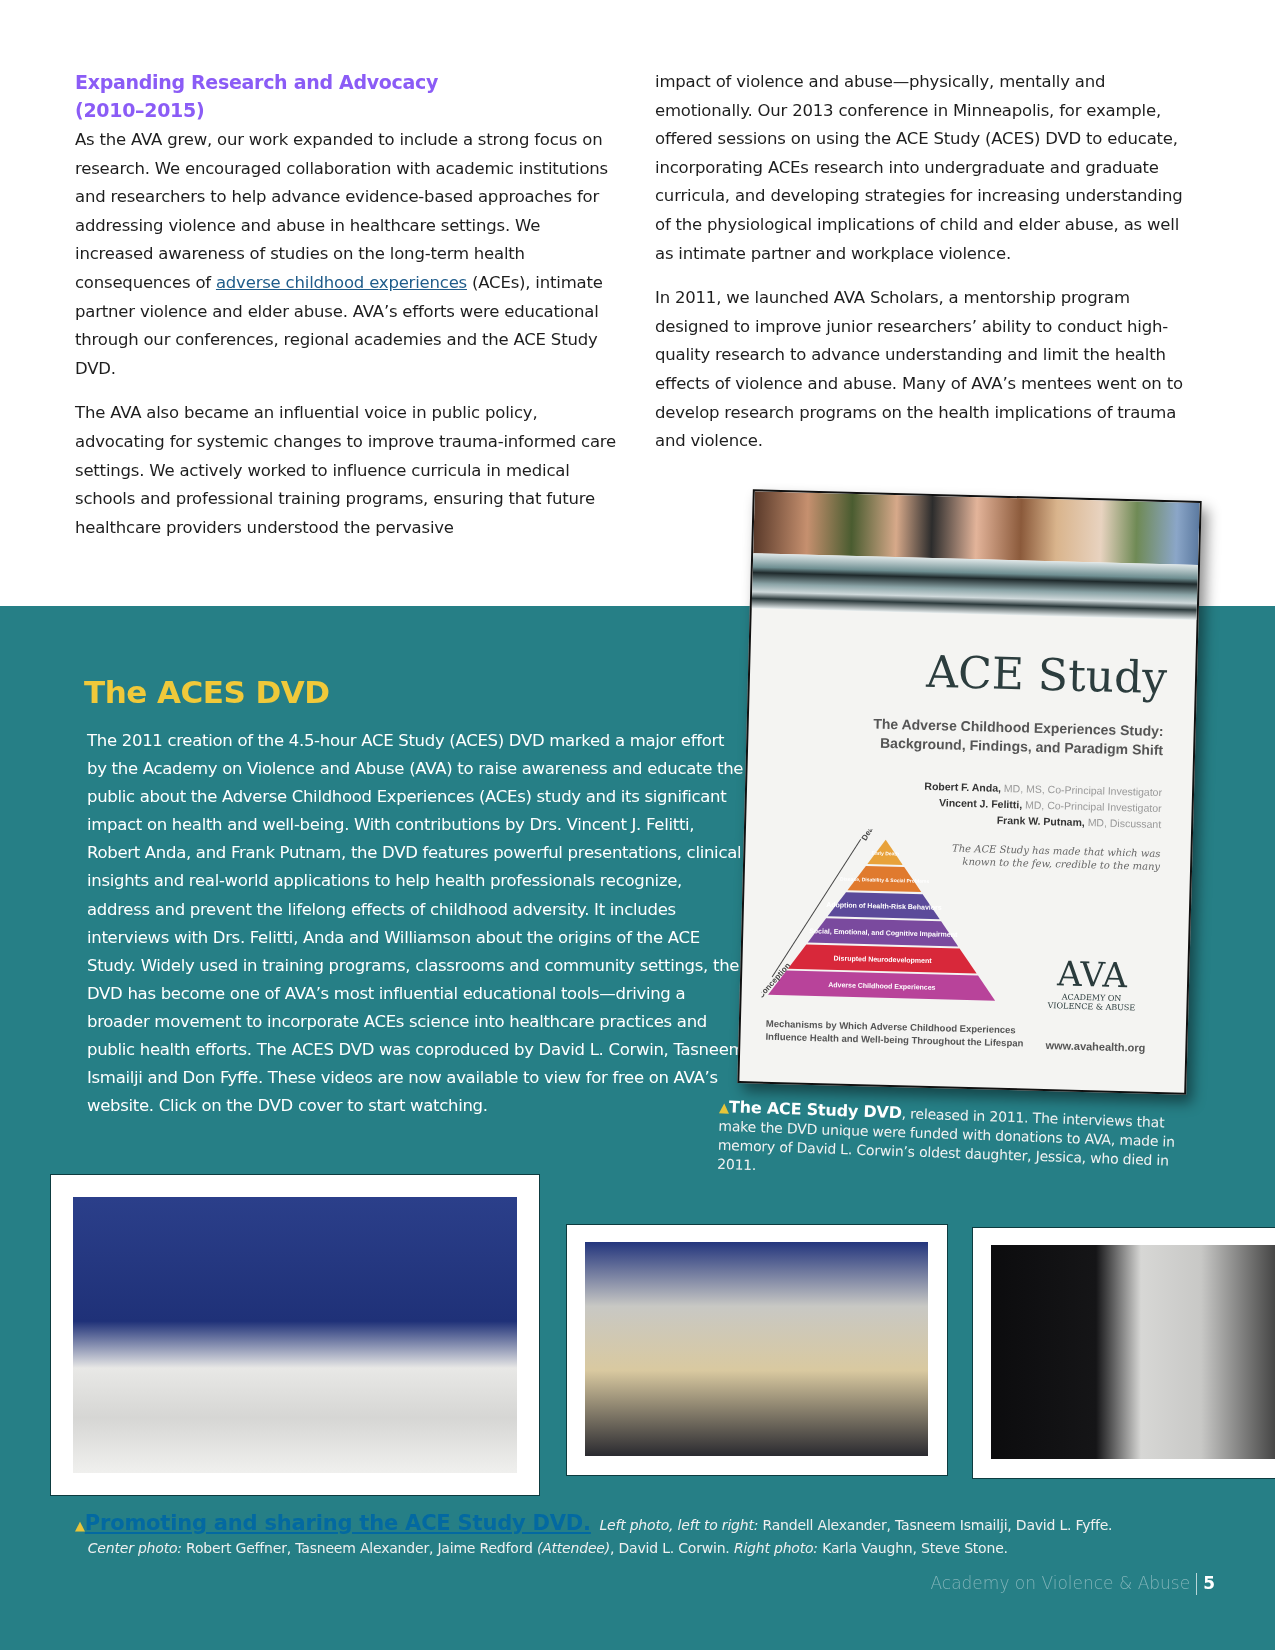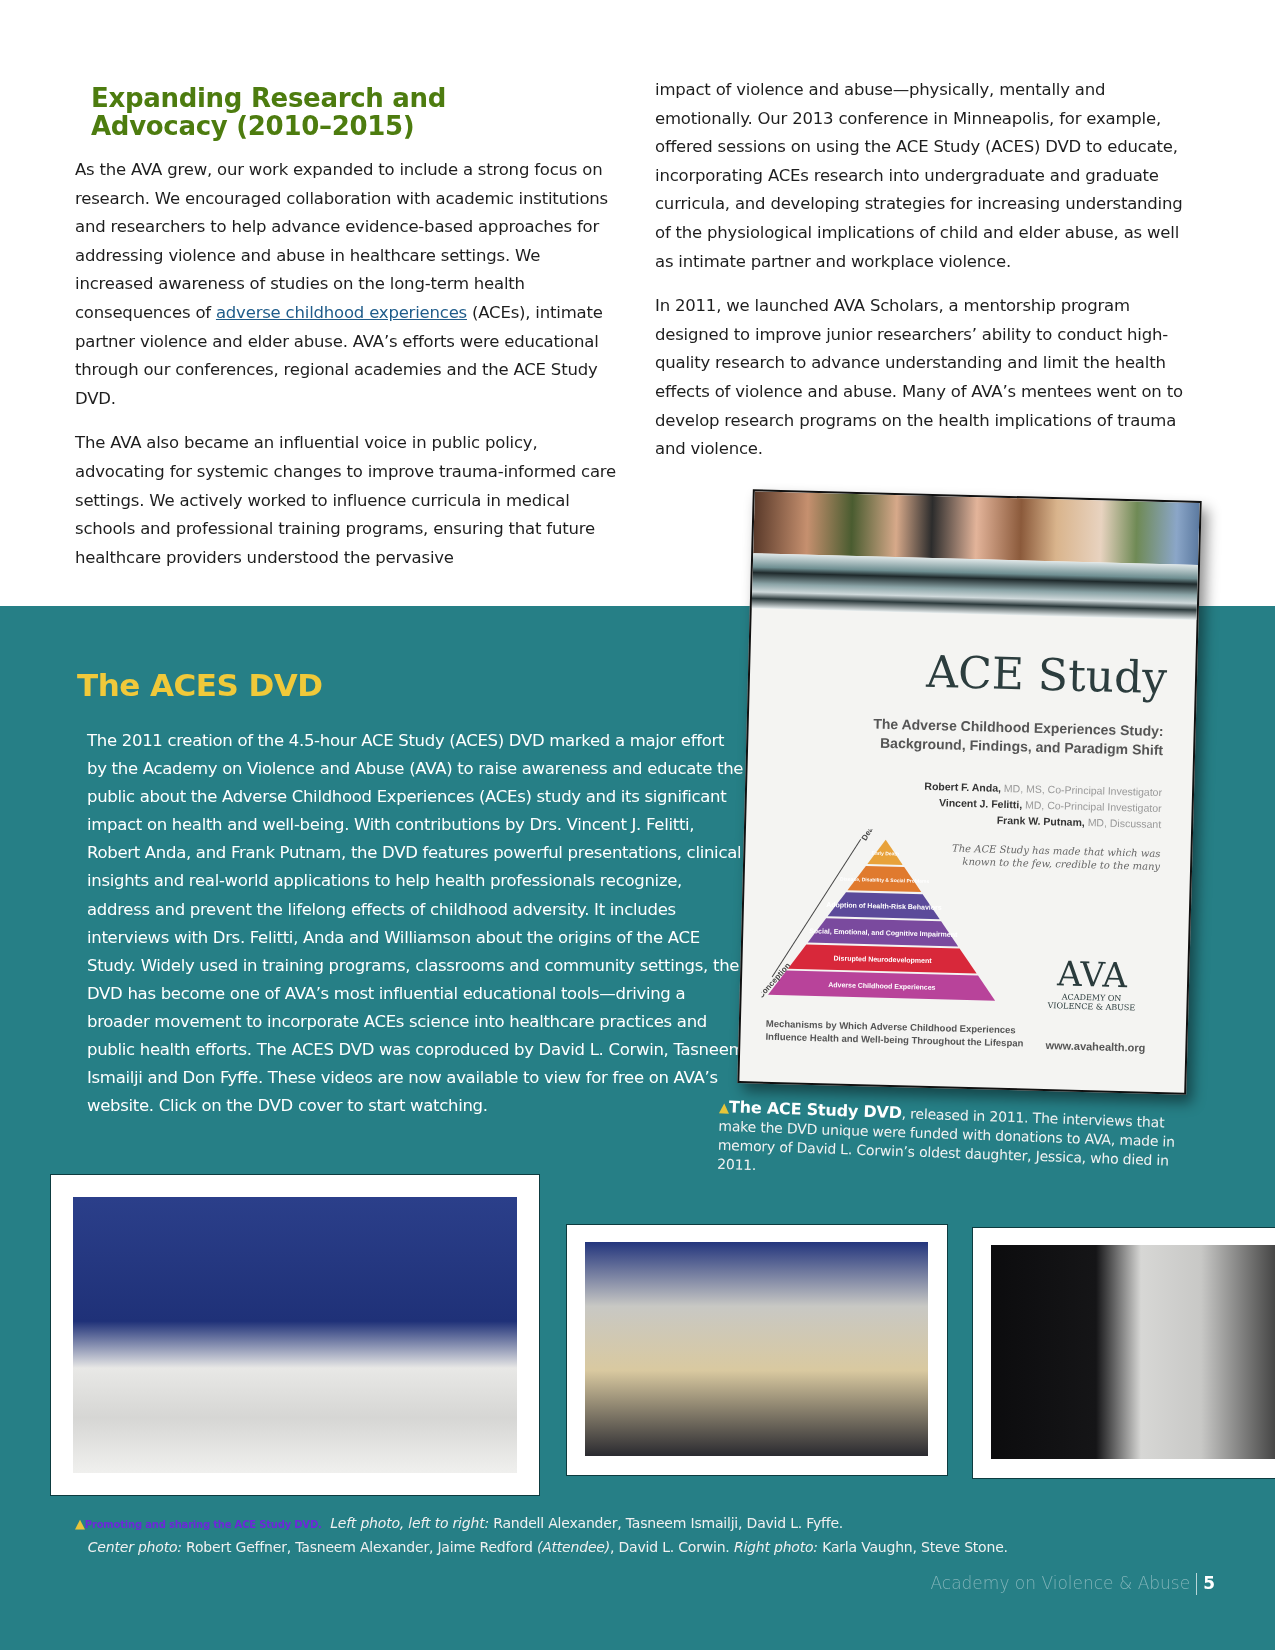--- a/index.html
+++ b/index.html
@@ -1,23 +1,23 @@
 <!DOCTYPE html>
 <html><head>
 <meta charset="utf-8">
 <style>
   html, body { margin:0; padding:0; }
   body { width:1275px; height:1650px; position:relative; overflow:hidden; background:#ffffff;
          font-family:"Liberation Sans", sans-serif; color:#222; }
   .teal { position:absolute; left:0; top:606px; width:1275px; height:1044px; background:#267f86; }
   .col { position:absolute; font-family:"DejaVu Sans", sans-serif; font-size:16.5px; line-height:28.6px; color:#1e1e1e; letter-spacing:-0.2px; }
-  .col p { margin:8px 0 16px 0; }
-  .h-brown { font-family:"DejaVu Sans", sans-serif; color:#4d7c0f; font-size:26px; font-weight:bold; line-height:28px; margin:16px; letter-spacing:-0.3px; }
+  .col p { margin:0 0 16px 0; }
+  .h-brown { font-family:"DejaVu Sans", sans-serif; color:#8b5cf6; font-size:19px; font-weight:bold; line-height:28px; margin:0; letter-spacing:-0.3px; }
   .link { color:#1f5c8a; text-decoration:underline; cursor:pointer; }
-  .h-yellow { position:absolute; left:75px; top:665px; font-family:"DejaVu Sans", sans-serif; font-weight:bold; color:#f0c93a; font-size:31px; margin:2px; letter-spacing:-0.5px; }
+  .h-yellow { position:absolute; left:75px; top:665px; font-family:"DejaVu Sans", sans-serif; font-weight:bold; color:#f0c93a; font-size:31px; margin:9px; letter-spacing:-0.5px; }
   .dvd-body { position:absolute; left:75px; top:715px; width:660px; font-family:"DejaVu Sans", sans-serif; font-size:16.5px; line-height:28.1px; color:#ffffff; letter-spacing:-0.3px; margin:12px; }
   
   .dvd { position:absolute; left:745px; top:495px; width:445px; height:590px; background:#f4f4f2; border:2px solid #111;
          transform:rotate(1.5deg); box-shadow:6px 8px 14px rgba(0,0,0,0.45); cursor:pointer; overflow:hidden; }
   .dvd-photos { position:absolute; left:0; top:0; width:100%; height:62px; background:linear-gradient(90deg,#5a3a2a 0%,#c6906f 12%,#4a5c30 22%,#d7a98a 32%,#2c2c2c 40%,#e3b49a 50%,#8b5a3b 60%,#d9b48c 68%,#e8d3c0 78%,#6f8a55 86%,#8ba6c8 95%,#5c7aa0 100%); }
   .dvd-swoosh { position:absolute; left:0; top:62px; width:100%; height:55px; background:linear-gradient(180deg,#dfe7e8 0%,#6f8f92 25%,#1f2a2c 35%,#8aa3a6 55%,#cfd9db 70%,#2c3a3c 82%,#e8eeef 100%); }
   .dvd-title { position:absolute; right:28px; top:150px; font-family:"DejaVu Serif", serif; font-size:44px; color:#2c3d3e; letter-spacing:0px; }
   .dvd-sub { position:absolute; right:30px; top:220px; text-align:right; font-family:"Liberation Sans", sans-serif; font-weight:bold; font-size:14px; line-height:19px; color:#555; }
   .dvd-authors { position:absolute; right:30px; top:282px; text-align:right; font-family:"Liberation Sans", sans-serif; font-size:10.5px; line-height:16px; color:#999; }
   .dvd-authors b { color:#333; }
@@ -31,21 +31,21 @@
   .cap-dvd { position:absolute; left:718px; top:1105px; width:470px; transform:rotate(2deg); font-family:"DejaVu Sans", sans-serif; color:#f2f2f2; font-size:14px; line-height:19px; letter-spacing:-0.2px; }
   .cap-dvd b { font-size:16px; color:#fff; }
   .tri { color:#e8c53a; font-size:13px; }
   
   .photo-frame { position:absolute; background:#ffffff; border:1px solid #0d3b3f; }
   .photo { position:absolute; overflow:hidden; }
   .p1 { background:linear-gradient(180deg,#2b3f8a 0%,#1f3178 45%,#e8e8e6 62%,#d6d6d4 80%,#f0f0ee 100%); }
   .p2 { background:linear-gradient(180deg,#23357d 0%,#c8c8c4 30%,#d9c9a0 60%,#2a2a30 100%); }
   .p3 { background:linear-gradient(90deg,#0c0c0e 0%,#151517 35%,#d7d7d5 50%,#c8c8c6 70%,#2a2a2a 100%); }
   .cap-bottom { position:absolute; left:75px; top:1512px; width:1100px; font-family:"DejaVu Sans", sans-serif; font-size:14px; line-height:22px; color:#f0f0f0; letter-spacing:-0.2px; }
-  .cap-bottom b { color:#6d28d9; font-size:10px; }
+  .cap-bottom b { color:#0369a1; font-size:21px;text-decoration:underline; }
   .footer { position:absolute; right:60px; top:1573px; font-family:"DejaVu Sans", sans-serif; font-size:17px; color:#7fb3b8; font-weight:300; }
   .footer .sep { display:inline-block; width:1px; height:22px; background:#b9d6d8; vertical-align:middle; margin:0 6px; }
   .footer .pg { color:#ffffff; font-weight:bold; }
 </style>
 </head>
 <body>
 
 <div class="col" style="left:75px; top:68px; width:545px;">
   <h2 class="h-brown" style="width:420px;">Expanding Research and Advocacy (2010–2015)</h2>
   <p style="margin-top:2px;">

